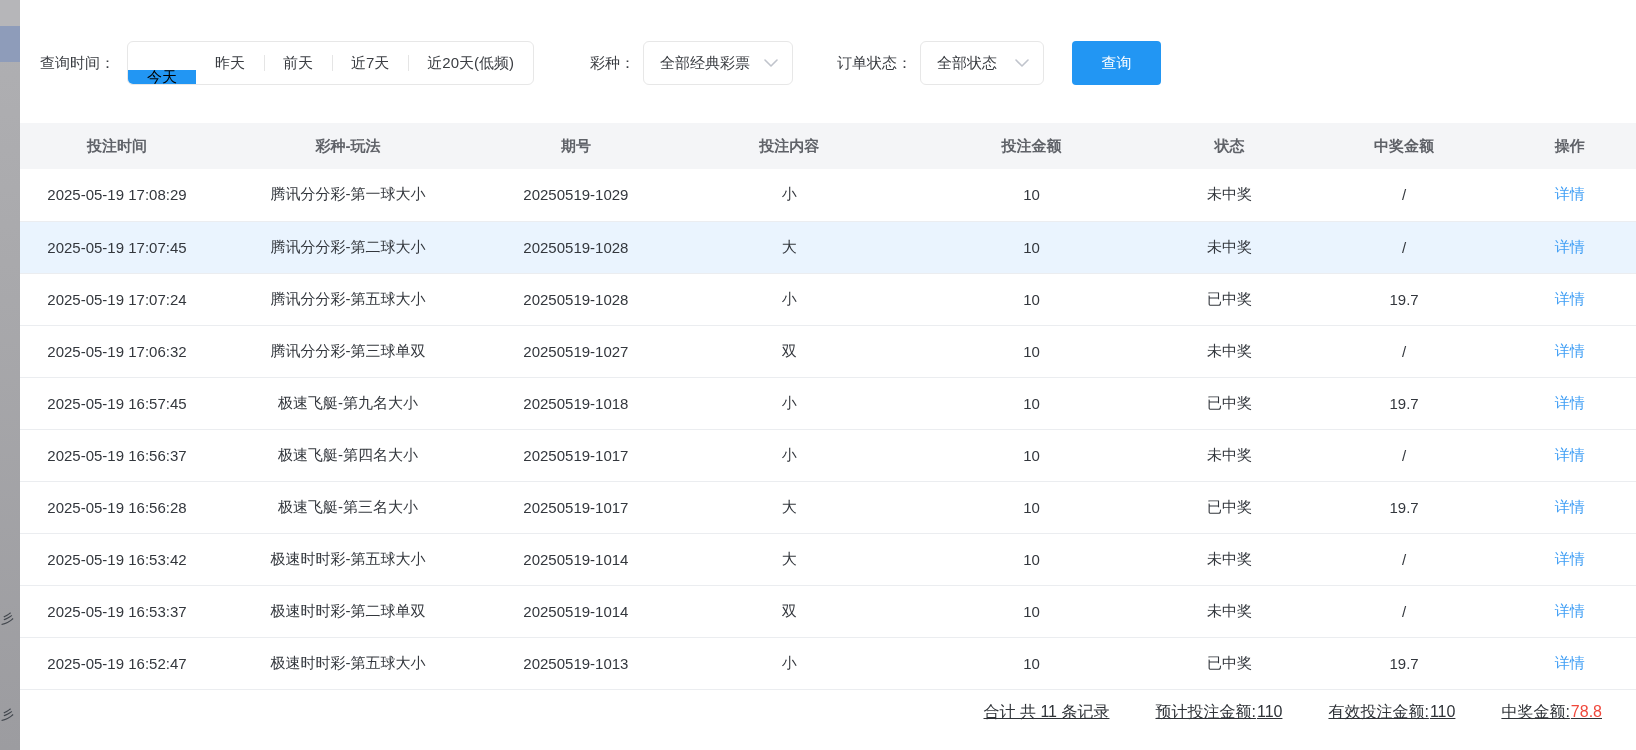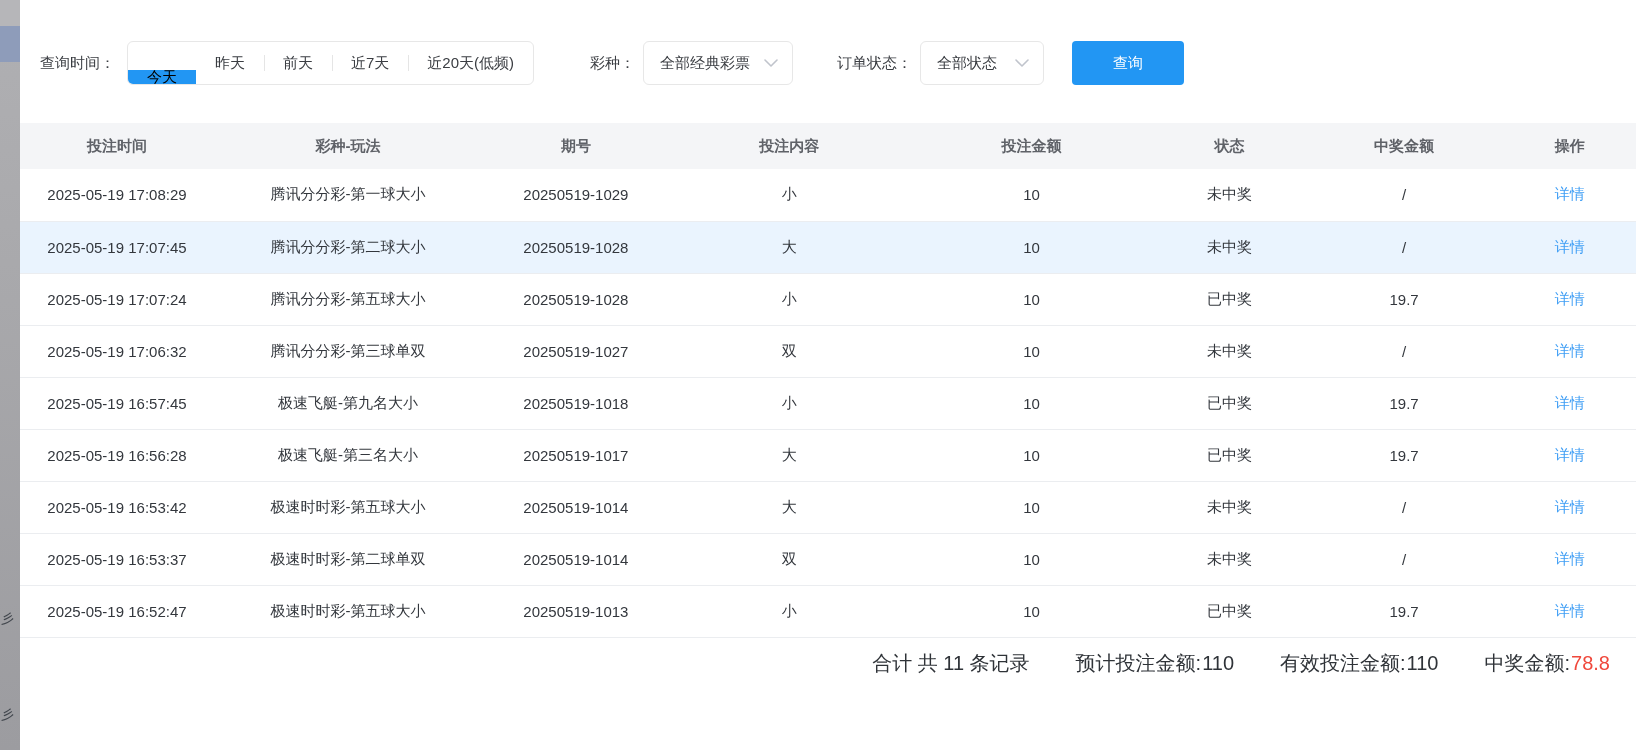--- a/index.html
+++ b/index.html
@@ -50,21 +50,21 @@
     display: flex; align-items: center; justify-content: space-between;
     height: 44px; margin-left: 8px; padding: 0 14px 0 16px;
     border: 1px solid #e7e7e7; border-radius: 6px; background: #fff;
     color: #3a3d42; cursor: pointer; white-space: nowrap;
   }
   .select-lottery { width: 150px; }
   .select-status  { width: 124px; }
   .chev { margin-left: 10px; flex: none; }
 
   .search-btn {
-    margin-left: 28px; width: 112px; height: 44px; border: none; border-radius: 4px;
+    margin-left: 28px; width: 89px; height: 44px; border: none; border-radius: 4px;
     background: #2296f3; color: #fff; font-size: 15px; cursor: pointer;
     font-family: inherit;
   }
 
   
   table.records { width: 1616px; margin-top: 38px; border-collapse: collapse; table-layout: fixed; }
   table.records th {
     height: 46px; background: #f4f5f7; font-weight: bold;
     font-size: 15px; color: #5f6268; text-align: center;
   }
@@ -72,21 +72,21 @@
     height: 52px; text-align: center; font-size: 15px; color: #33373d;
     border-bottom: 1px solid #ebedf0; white-space: nowrap; overflow: hidden;
   }
   tr.hl td { background: #eaf4fe; }
   td.red { color: #f0483c; }
   .detail-link { color: #3f9ef5; cursor: pointer; text-decoration: none; }
 
   
   .summary {
     display: flex; justify-content: flex-end; align-items: center;
-    margin-top: 12px; padding-right: 26px; font-size: 20px; color: #2f3338;
+    margin-top: 12px; padding-right: 34px; font-size: 16px; color: #2f3338; text-decoration: underline;
   }
   .summary .item { margin-left: 46px; white-space: nowrap; }
   .summary .item:first-child { margin-left: 0; }
   .summary .val { margin-left: 1px; }
   .summary .val.red { color: #f0483c; }
 </style>
 </head>
 <body>
 
 <div class="left-strip">
@@ -196,20 +196,30 @@
           <td>2025-05-19 16:57:45</td>
           <td>极速飞艇-第九名大小</td>
           <td>20250519-1018</td>
           <td>小</td>
           <td>10</td>
           <td class="red">已中奖</td>
           <td class="red">19.7</td>
           <td><a class="detail-link">详情</a></td>
         </tr>
         <tr>
+          <td>2025-05-19 16:56:37</td>
+          <td>极速飞艇-第四名大小</td>
+          <td>20250519-1017</td>
+          <td>小</td>
+          <td>10</td>
+          <td>未中奖</td>
+          <td>/</td>
+          <td><a class="detail-link">详情</a></td>
+        </tr>
+        <tr>
           <td>2025-05-19 16:56:28</td>
           <td>极速飞艇-第三名大小</td>
           <td>20250519-1017</td>
           <td>大</td>
           <td>10</td>
           <td class="red">已中奖</td>
           <td class="red">19.7</td>
           <td><a class="detail-link">详情</a></td>
         </tr>
         <tr>

